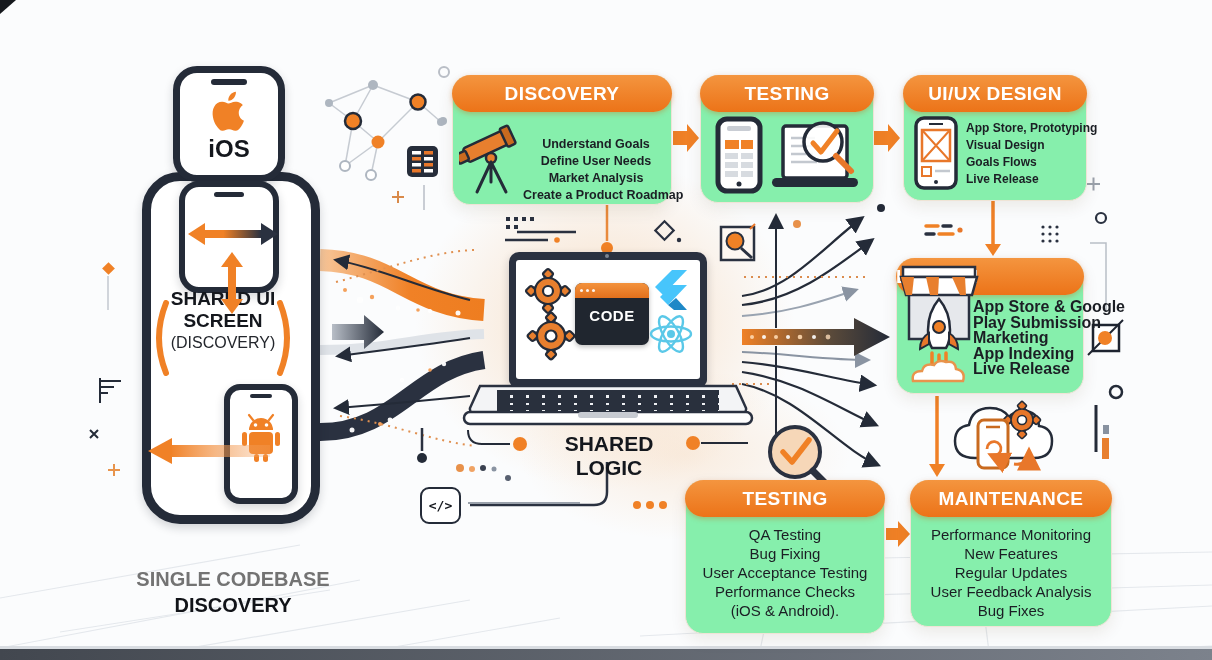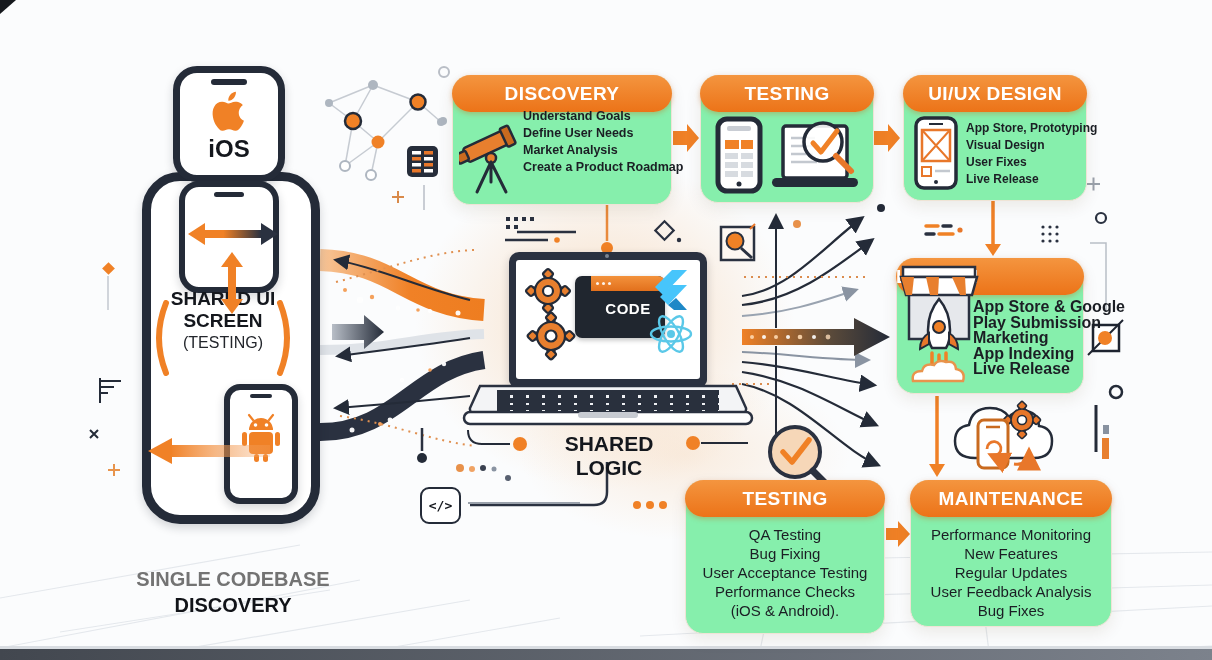--- a/index.html
+++ b/index.html
@@ -379,21 +379,21 @@
 
   <svg class="abs" style="left:148px;top:300px;z-index:4" width="22" height="76" viewBox="0 0 22 76">
     <path d="M18,3 Q4,38 18,73" stroke="#F08126" stroke-width="6" fill="none" stroke-linecap="round"></path>
   </svg>
   <svg class="abs" style="left:276px;top:300px;z-index:4" width="22" height="76" viewBox="0 0 22 76">
     <path d="M4,3 Q18,38 4,73" stroke="#F08126" stroke-width="6" fill="none" stroke-linecap="round"></path>
   </svg>
   <div class="abs" style="left:152px;top:288px;width:142px;text-align:center;z-index:4;">
     <div class="big-label" style="font-size:19px;line-height:22px;">SHARED UI</div>
     <div class="big-label" style="font-size:19px;line-height:22px;">SCREEN</div>
-    <div style="font-size:16px;line-height:21px;font-weight:500;color:#23262C;">(TESTING)</div>
+    <div style="font-size:16px;line-height:21px;font-weight:500;color:#23262C;">(DISCOVERY)</div>
   </div>
 
   <div class="abs phone" style="left:224px;top:384px;width:62px;height:108px;border-width:6px;border-radius:16px;z-index:4;">
     <div class="notch" style="top:4px;width:22px;height:4px;"></div>
     <svg class="abs" style="left:9px;top:22px" width="44" height="54" viewBox="0 0 44 50">
       <path d="M14,6 L10,1 M30,6 L34,1" stroke="#F08126" stroke-width="2.2" stroke-linecap="round"></path>
       <path d="M10,16 a12,12 0 0 1 24,0 Z" fill="#F08126"></path>
       <circle cx="16.5" cy="11" r="1.8" fill="#fff"></circle>
         <circle cx="27.5" cy="11" r="1.8" fill="#fff"></circle>
       <rect x="10" y="18" width="24" height="22" rx="4" fill="#F08126"></rect>
@@ -448,21 +448,21 @@
         <rect x="-17" y="-17" width="8" height="8" rx="2" transform="rotate(45)"></rect>
         <rect x="9" y="-17" width="8" height="8" rx="2" transform="rotate(45)"></rect>
         <rect x="-17" y="9" width="8" height="8" rx="2" transform="rotate(45)"></rect>
         <rect x="9" y="9" width="8" height="8" rx="2" transform="rotate(45)"></rect>
         <circle cx="0" cy="0" r="14"></circle>
       </g>
       <circle cx="0" cy="0" r="5.5" fill="#fff" stroke="#242B38" stroke-width="2.2"></circle>
     </g>
   </svg>
 
-  <div class="codewin abs" style="left:575px;top:276px;width:74px;height:62px;z-index:4;padding-left:16px;">
+  <div class="codewin abs" style="left:575px;top:283px;width:74px;height:62px;z-index:4;">
     <div class="bar">
         <i></i>
         <i></i>
         <i></i>
       </div>
     <div class="lbl">CODE</div>
   </div>
 
   <svg class="abs" style="left:655px;top:270px;z-index:4" width="34" height="40" viewBox="0 0 34 40">
     <polygon points="32,0 17,0 0,17 8,25" fill="#47C5FB"></polygon>
@@ -495,21 +495,21 @@
     </div>
     <svg class="abs" style="left:6px;top:44px" width="66" height="76" viewBox="0 0 66 76">
       <g transform="rotate(-25 33 24)">
         <rect x="4" y="16" width="44" height="15" rx="3" fill="#E87F2E" stroke="#242B38" stroke-width="2.5"></rect>
         <rect x="-5" y="18.5" width="11" height="10" rx="2" fill="#C96A1F" stroke="#242B38" stroke-width="2.5"></rect>
         <rect x="46" y="13.5" width="9" height="20" rx="2" fill="#C96A1F" stroke="#242B38" stroke-width="2.5"></rect>
       </g>
       <circle cx="32" cy="38" r="5" fill="#E87F2E" stroke="#242B38" stroke-width="2.5"></circle>
       <path d="M32,42 L18,72 M32,42 L47,72 M32,42 L32,62" stroke="#242B38" stroke-width="3" stroke-linecap="round"></path>
     </svg>
-    <div class="card-items nowrap" style="left:70px;top:32px;width:146px;">
+    <div class="card-items nowrap" style="left:70px;top:60px;width:146px;text-align:center;">
       <div>Understand Goals</div>
       <div>Define User Needs</div>
       <div>Market Analysis</div>
       <div>Create a Product Roadmap</div>
     </div>
   </div>
 
   <div class="card abs" style="left:700px;top:75px;width:172px;height:126px;z-index:3;">
     <div class="card-header">
       <span>TESTING</span>
@@ -546,21 +546,21 @@
       <path d="M15,8 H29" stroke="#242B38" stroke-width="2"></path>
       <rect x="8" y="14" width="28" height="31" fill="none" stroke="#E8772A" stroke-width="2.5"></rect>
       <path d="M8,14 L36,45 M36,14 L8,45" stroke="#E8772A" stroke-width="2"></path>
       <rect x="8" y="51" width="9" height="9" fill="none" stroke="#E8772A" stroke-width="2"></rect>
       <path d="M21,55 H36" stroke="#C3C8CF" stroke-width="2.5"></path>
       <circle cx="22" cy="66" r="2" fill="#242B38"></circle>
     </svg>
     <div class="card-items nowrap" style="left:62px;top:44px;width:118px;font-size:12px;">
       <div>App Store, Prototyping</div>
       <div>Visual Design</div>
-      <div>User Fixes</div>
+      <div>Goals Flows</div>
       <div>Live Release</div>
     </div>
   </div>
 
   <div class="card abs" style="left:896px;top:258px;width:186px;height:134px;z-index:3;">
     <div class="card-header" style="justify-content:flex-start;padding-right:34px;">
       <span>LAUNCH</span>
     </div>
     <svg class="abs" style="left:2px;top:6px;z-index:2" width="80" height="124" viewBox="0 0 80 124">
       <rect x="10" y="28" width="60" height="46" fill="#E6E8EC" stroke="#2A3140" stroke-width="2.5"></rect>

